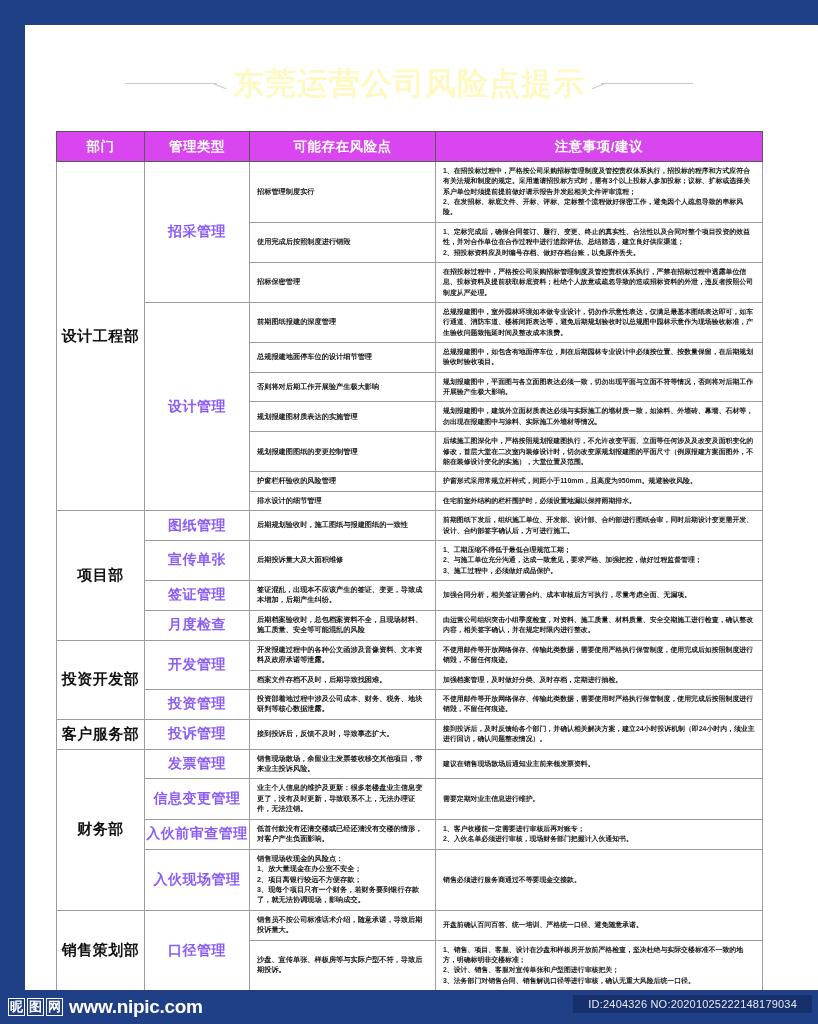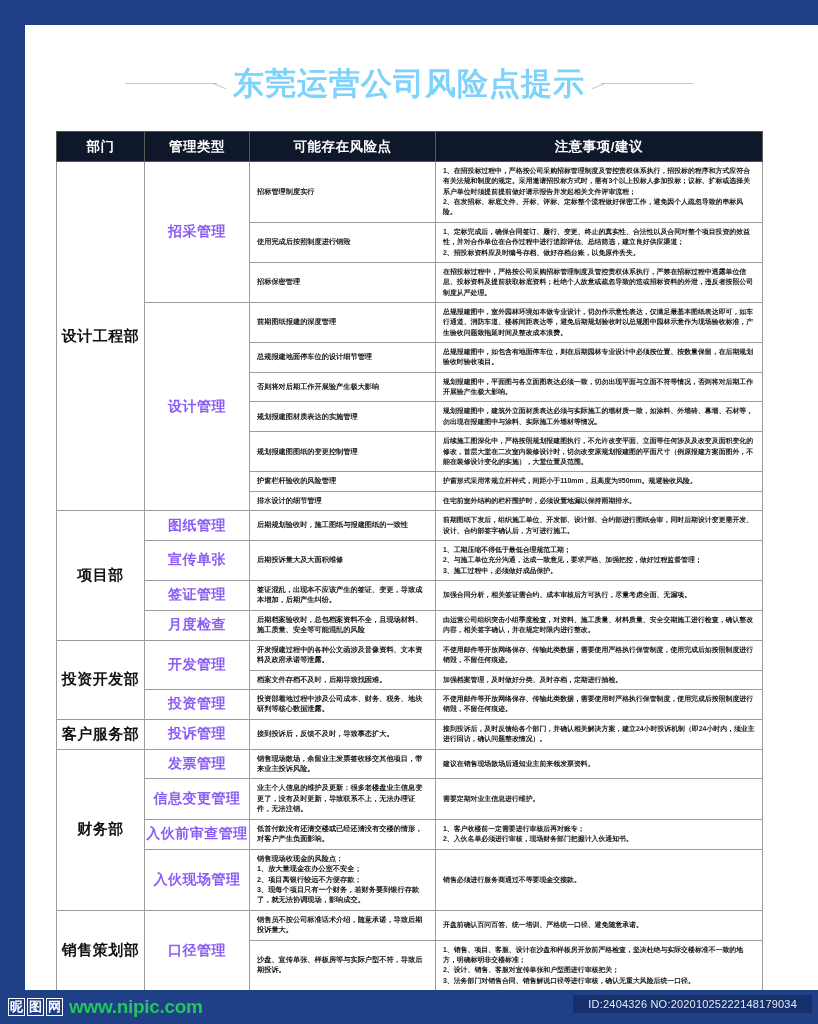--- a/index.html
+++ b/index.html
@@ -41,21 +41,21 @@
     transform: rotate(22deg); transform-origin: left center;
   }
   .title-rule.right::before {
     content: ""; position: absolute; left: -10px; top: 0;
     width: 14px; height: 1px; background: #c9c9c9;
     transform: rotate(-22deg); transform-origin: right center;
   }
   .poster-title {
     font-size: 31px;
     font-weight: bold;
-    color: #7dd3fc;
+    color: #fef9c3;
     letter-spacing: 1px;
     padding: 0 16px;
     white-space: nowrap;
     line-height: 1;
   }
 
   
   .table-wrap {
     position: absolute;
     left: 56px; top: 131px;
@@ -65,21 +65,21 @@
     border-collapse: collapse;
     width: 706px;
     table-layout: fixed;
     background: #fff;
   }
   table.risk th, table.risk td {
     border: 1px solid #9c9c9c;
     vertical-align: middle;
   }
   table.risk thead th {
-    background: #0f172a;
+    background: #d946ef;
     color: #ffffff;
     font-size: 13.5px;
     font-weight: bold;
     text-align: center;
     height: 30px;
     border-color: #585858;
     letter-spacing: .5px;
   }
   thead th.sep { border-right: 1px solid #ffffff; }
 
@@ -133,21 +133,21 @@
     border: 1.5px solid #ffffff;
     color: #ffffff;
     font-size: 13px;
     line-height: 15px;
     width: 17px; height: 18px;
     text-align: center;
     font-weight: bold;
     font-family: "DejaVu Sans", sans-serif;
   }
   .site {
-    color: #22c55e;
+    color: #ffffff;
     font-size: 19px;
     font-weight: bold;
     letter-spacing: -.3px;
   }
   .idbox {
     position: absolute;
     right: 6px; top: 5px;
     background: #16306b;
     color: #e7e9f2;
     font-size: 11px;

